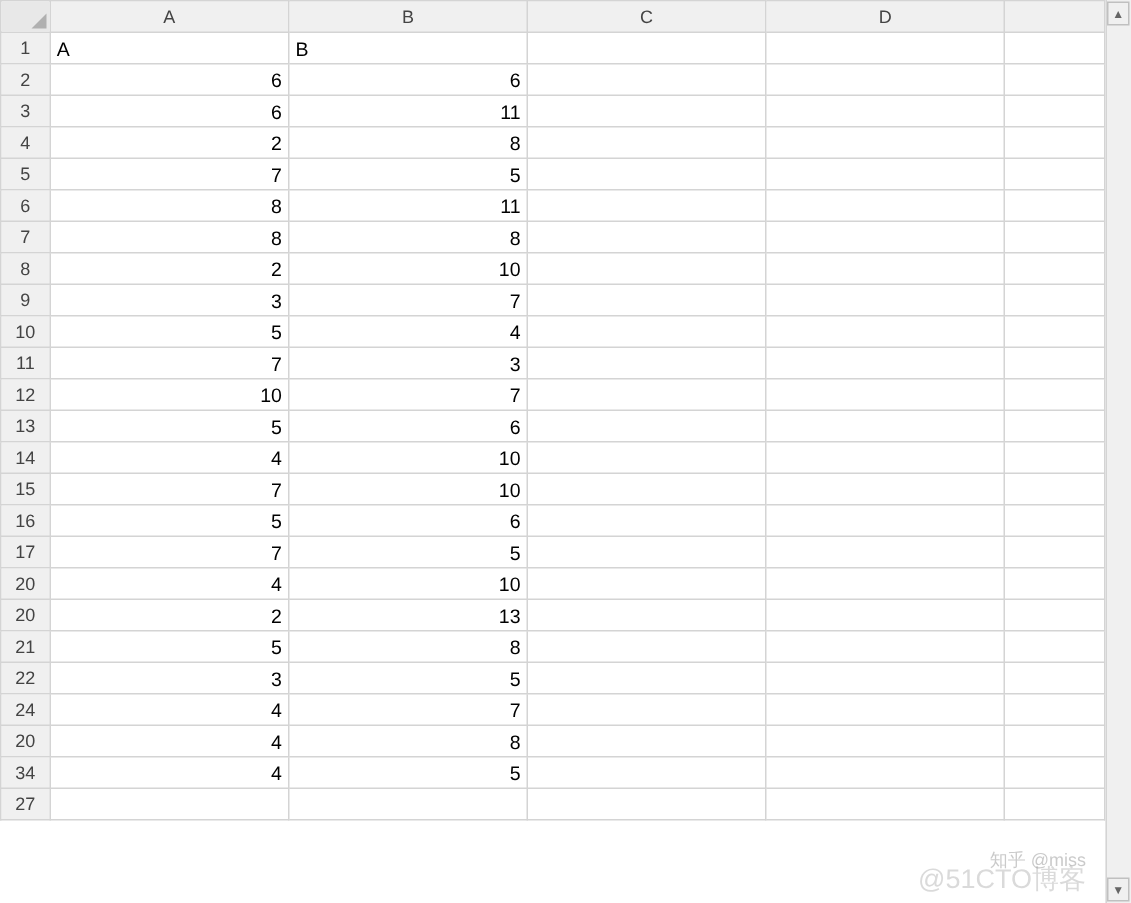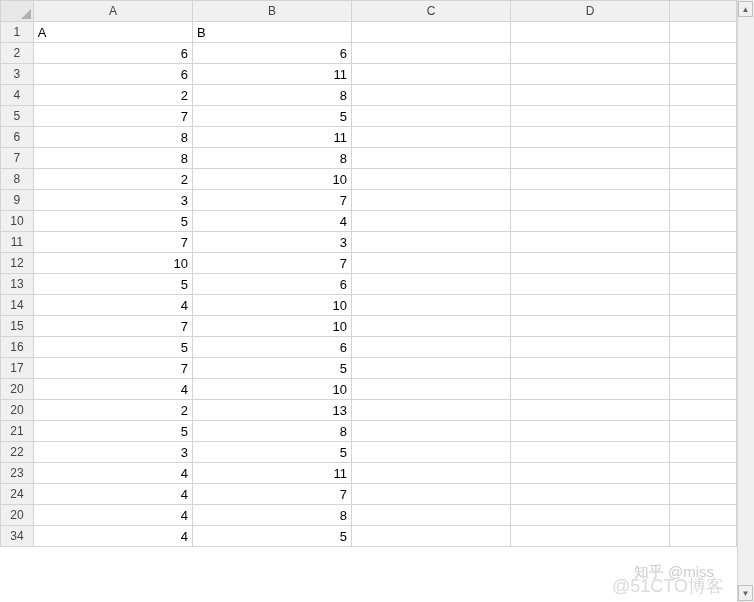--- a/index.html
+++ b/index.html
@@ -104,23 +104,23 @@
       position: absolute;
       top: 0;
     }
     .scroll-arrow.down {
       position: absolute;
       bottom: 0;
     }
     .watermark {
       position: absolute;
       bottom: 20px;
-      right: 40px;
+      right: 30px;
       color: rgba(150,150,150,0.5);
-      font-size: 15px;
+      font-size: 12px;
       pointer-events: none;
     }
     .watermark2 {
       position: absolute;
       bottom: 4px;
       right: 30px;
       color: rgba(150,150,150,0.35);
       font-size: 18px;
       pointer-events: none;
     }
@@ -306,47 +306,47 @@
           </tr>
           <tr>
             <th class="row-header">22</th>
             <td class="data">3</td>
             <td class="data">5</td>
             <td class="empty"></td>
             <td class="empty"></td>
             <td class="empty"></td>
           </tr>
           <tr>
-            <th class="row-header">23</th>
-            <td class="data">4</td>
-            <td class="data">11</td>
-            <td class="empty"></td>
-            <td class="empty"></td>
-            <td class="empty"></td>
-          </tr>
-          <tr>
             <th class="row-header">24</th>
             <td class="data">4</td>
             <td class="data">7</td>
             <td class="empty"></td>
             <td class="empty"></td>
             <td class="empty"></td>
           </tr>
           <tr>
             <th class="row-header">20</th>
             <td class="data">4</td>
             <td class="data">8</td>
             <td class="empty"></td>
             <td class="empty"></td>
             <td class="empty"></td>
           </tr>
           <tr>
             <th class="row-header">34</th>
             <td class="data">4</td>
             <td class="data">5</td>
+            <td class="empty"></td>
+            <td class="empty"></td>
+            <td class="empty"></td>
+          </tr>
+          <tr>
+            <th class="row-header">27</th>
+            <td class="empty"></td>
+            <td class="empty"></td>
             <td class="empty"></td>
             <td class="empty"></td>
             <td class="empty"></td>
           </tr>
         </tbody>
     </table>
   </div>
   <div class="scrollbar-v">
     <div class="scroll-arrow up">▲</div>
     <div class="scroll-arrow down">▼</div>

